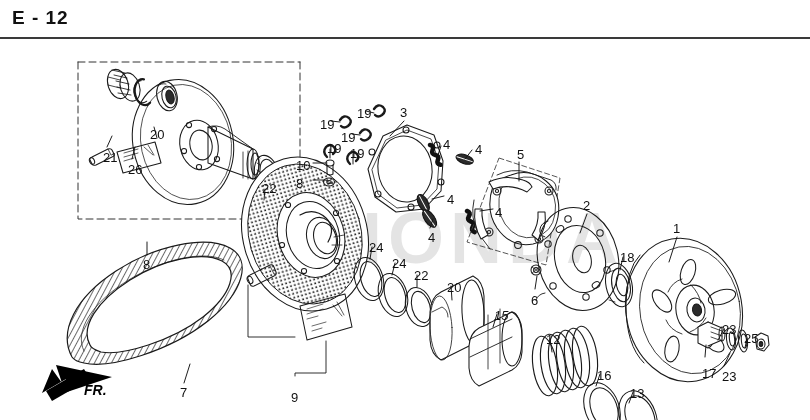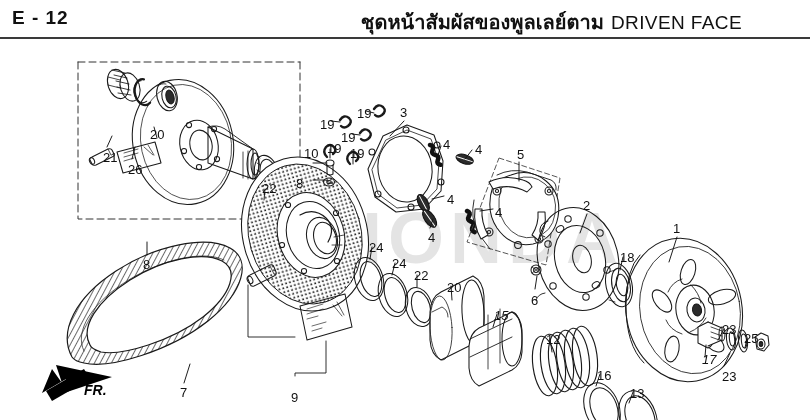--- a/index.html
+++ b/index.html
@@ -53,23 +53,20 @@
     font-size:14px;font-weight:bold;font-style:italic;color:#000000;
   }
 </style>
 </head>
 <body>
 
 <div id="page">
 
   <div id="header">
     <div id="header-code">E - 12</div>
-    <div id="header-title">
-      <span class="th">ชุดหน้าสัมผัสของพูลเลย์ตาม</span><span class="en">DRIVEN FACE</span>
-    </div>
     <div id="header-rule"></div>
   </div>
 
   <div id="watermark">
     <div class="wm-text">HONDA</div>
   </div>
 
   <div id="canvas">
   <svg id="art" width="810" height="381" viewBox="0 0 810 381">
     <defs>
@@ -449,28 +446,28 @@
         <div class="callout" style="left: 443px; top: 99px;">4</div>
         <div class="callout" style="left: 475px; top: 104px;">4</div>
         <div class="callout" style="left: 447px; top: 154px;">4</div>
         <div class="callout" style="left: 495px; top: 167px;">4</div>
         <div class="callout" style="left: 428px; top: 192px;">4</div>
         <div class="callout" style="left: 517px; top: 109px;">5</div>
         <div class="callout" style="left: 531px; top: 255px;">6</div>
         <div class="callout" style="left: 180px; top: 347px;">7</div>
         <div class="callout" style="left: 143px; top: 219px;">8</div>
         <div class="callout" style="left: 291px; top: 352px;">9</div>
-        <div class="callout" style="left: 296px; top: 108px; margin-left: 8px;">10</div>
+        <div class="callout" style="left: 296px; top: 120px;">10</div>
         <div class="callout" style="left: 296px; top: 138px;">8</div>
         <div class="callout" style="left: 546px; top: 294px;">12</div>
         <div class="callout" style="left: 630px; top: 348px;">13</div>
         <div class="callout" style="left: 447px; top: 242px;">20</div>
         <div class="callout" style="left: 494px; top: 270px; font-style: italic;">15</div>
         <div class="callout" style="left: 597px; top: 330px;">16</div>
-        <div class="callout" style="left: 702px; top: 314px; font-style: italic;">17</div>
+        <div class="callout" style="left: 702px; top: 328px;">17</div>
         <div class="callout" style="left: 620px; top: 212px;">18</div>
         <div class="callout" style="left: 357px; top: 68px;">19</div>
         <div class="callout" style="left: 320px; top: 79px;">19</div>
         <div class="callout" style="left: 341px; top: 92px;">19</div>
         <div class="callout" style="left: 327px; top: 103px;">19</div>
         <div class="callout" style="left: 350px; top: 108px;">19</div>
         <div class="callout" style="left: 150px; top: 76px; margin-top: 13px;">20</div>
         <div class="callout" style="left: 103px; top: 112px;">21</div>
         <div class="callout" style="left: 262px; top: 143px;">22</div>
         <div class="callout" style="left: 414px; top: 230px;">22</div>

